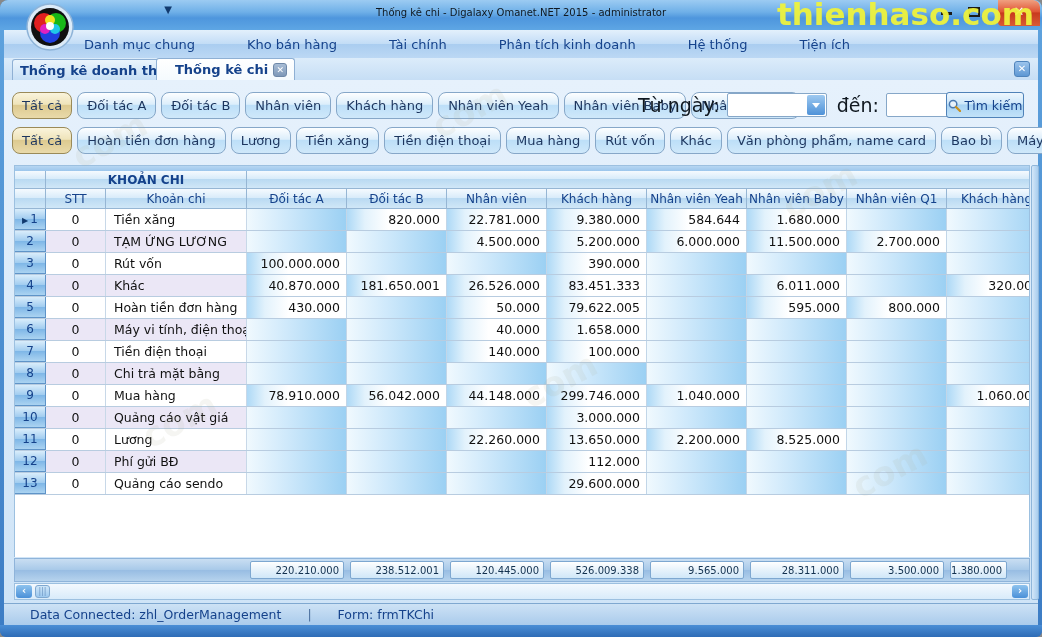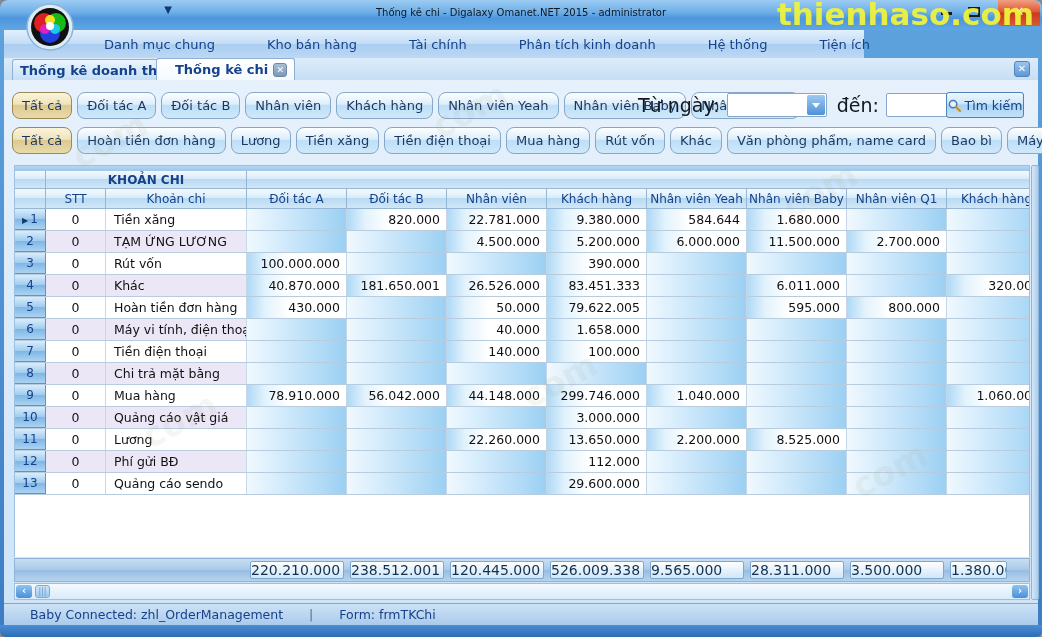--- a/index.html
+++ b/index.html
@@ -23,23 +23,23 @@
   .btn-max { position:absolute; right:62px; top:7px; width:12px; height:10px;
     border:2px solid #1a1a1a; border-top-width:3px; background:transparent; }
   .btn-close { position:absolute; right:2px; top:0; width:42px; height:26px;
     background:linear-gradient(#f0a080,#e05535 45%,#c83a1e 50%,#d95c34);
     border-radius:0 7px 0 4px; color:#fff; font-size:13px; text-align:center; line-height:24px; }
   .watermark-main { position:absolute; right:8px; top:-4px; z-index:60;
     font-size:31px; font-weight:bold; color:rgba(238,242,60,.95); letter-spacing:0; }
   .wm { position:absolute; z-index:55; font-size:34px; font-weight:bold;
     color:rgba(170,170,150,.12); transform:rotate(-28deg); pointer-events:none; }
   
-  .menubar { position:absolute; left:4px; top:30px; width:860px; height:28px;
+  .menubar { position:absolute; left:4px; top:30px; width:1034px; height:28px;
     background:linear-gradient(#e3f0fc,#c2dcf6 50%,#aacdf0 51%,#bcd8f4);
-    display:flex; align-items:center; padding-left:100px; gap:52px;text-align:center; }
+    display:flex; align-items:center; padding-left:80px; gap:52px;text-align:center; }
   .menu-item { font-size:13px; color:#15428b; white-space:nowrap; }
   
   .tabstrip { position:absolute; left:4px; top:58px; width:1034px; height:22px;
     background:linear-gradient(#dcecfa,#c6def5); }
   .tab { position:absolute; bottom:0; height:21px; display:flex; align-items:center; gap:5px;
     padding:0 7px; border:1px solid #8fb0d4; border-bottom:none; border-radius:3px 3px 0 0;
     font-size:13px; font-weight:bold; color:#15428b; }
   .tab.inactive { left:8px; background:linear-gradient(#eaf4fc,#c6dff6); }
   .tab.active { left:152px; height:22px; background:linear-gradient(#ffffff,#f4fafe);padding-left:18px; }
   .xbadge { width:14px; height:14px; border-radius:3px; background:linear-gradient(#a8bdd6,#7e98b8);
@@ -94,22 +94,22 @@
   .cell.ind .curarrow { font-size:8px; margin-right:2px; color:#123a6e; }
   .cell.stt { text-align:center; background:#fff; border-right:1px solid #c8d8e8; }
   .cell.name { padding-left:8px; background:#fff; border-right:1px solid #c8d8e8; }
   .grow.alt .cell.stt, .grow.alt .cell.name { background:#ebe7f6; }
   .cell.num { text-align:right; padding-right:6px; border-right:1px solid #c2d6e8; }
   .cell.num.filled { background:linear-gradient(90deg,#aed9f6 0,#e2f2fc 18%,#ffffff 42%,#ffffff 100%); }
   .cell.num.empty { background:linear-gradient(90deg,#f0f9fe 0,#cfe9fb 40%,#9bd0f3 100%); }
   .totals { position:absolute; left:10px; top:478px; width:1016px; height:24px; overflow:hidden;
     background:linear-gradient(#c9def2,#a9cae9 48%,#98bde3 52%,#b6d3ed);
     border:1px solid #8fb4da; display:flex; align-items:center; padding-left:232px; }
-  .tbox { width:94px; margin:0 3px; height:18px; line-height:17px; padding-right:4px;
-    font-size:14px; color:#12314f; border:1px solid #7da7d0; border-radius:2px;
+  .tbox { width:94px; margin:0 3px; height:18px; line-height:17px; text-align:right; padding-right:4px;
+    font-size:10px; color:#12314f; border:1px solid #7da7d0; border-radius:2px;
     background:linear-gradient(#ffffff,#e6f2fb 50%,#d0e7f8); overflow:hidden; white-space:nowrap; }
   .tbox.lastbox { width:57px; }
   
   .hscroll { position:absolute; left:10px; top:503px; width:1016px; height:17px;
     background:linear-gradient(#f4f9fe,#d8ebfa); border:1px solid #9cc0e0; }
   .hs-left { position:absolute; left:1px; top:1px; width:16px; height:13px; border-radius:3px;
     background:linear-gradient(#8ec3ee,#4a90d8); color:#fff; font-size:10px; font-weight:bold;
     text-align:center; line-height:12px; }
   .hs-thumb { position:absolute; left:20px; top:1px; width:15px; height:13px; border-radius:3px;
     background:linear-gradient(#cfe6f8,#9cc8ee); border:1px solid #7fa8d0;
@@ -435,19 +435,19 @@
     <div class="hscroll">
       <div class="hs-left">‹</div>
       <div class="hs-thumb">|||</div>
       <div class="hs-right">›</div>
     </div>
 
     <div class="vscroll"></div>
   </div>
 
   <div class="statusbar">
-    <span class="conn">Baby Connected: zhl_OrderManagement</span>
+    <span class="conn">Data Connected: zhl_OrderManagement</span>
     <span class="sep">|</span>
     <span>Form: frmTKChi</span>
   </div>
   <div class="bottombar"></div>
 
 </div>
 
 </body></html>

